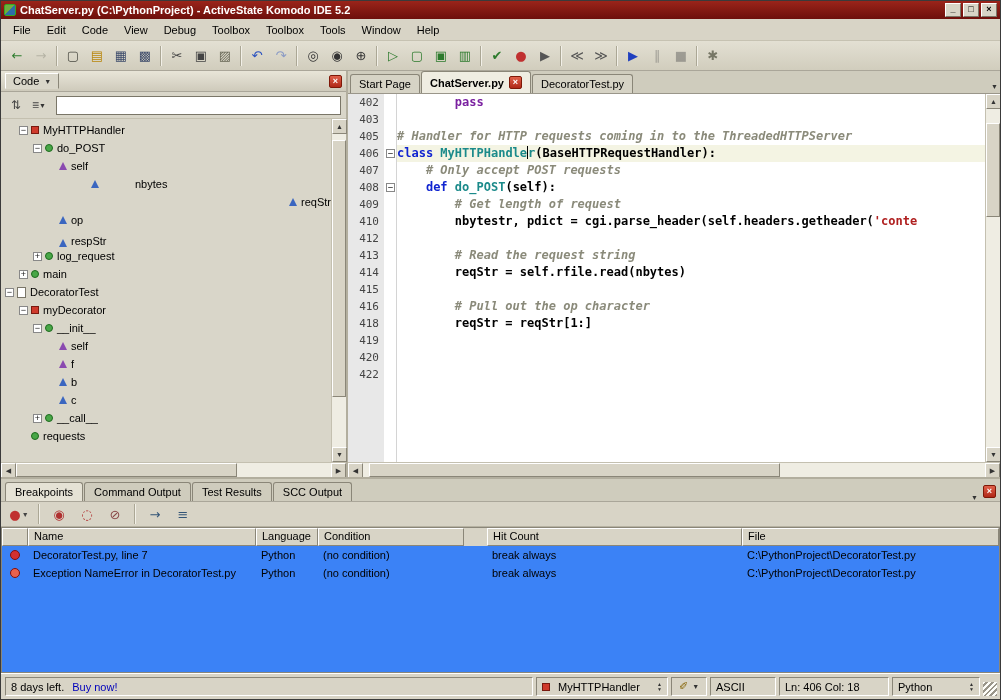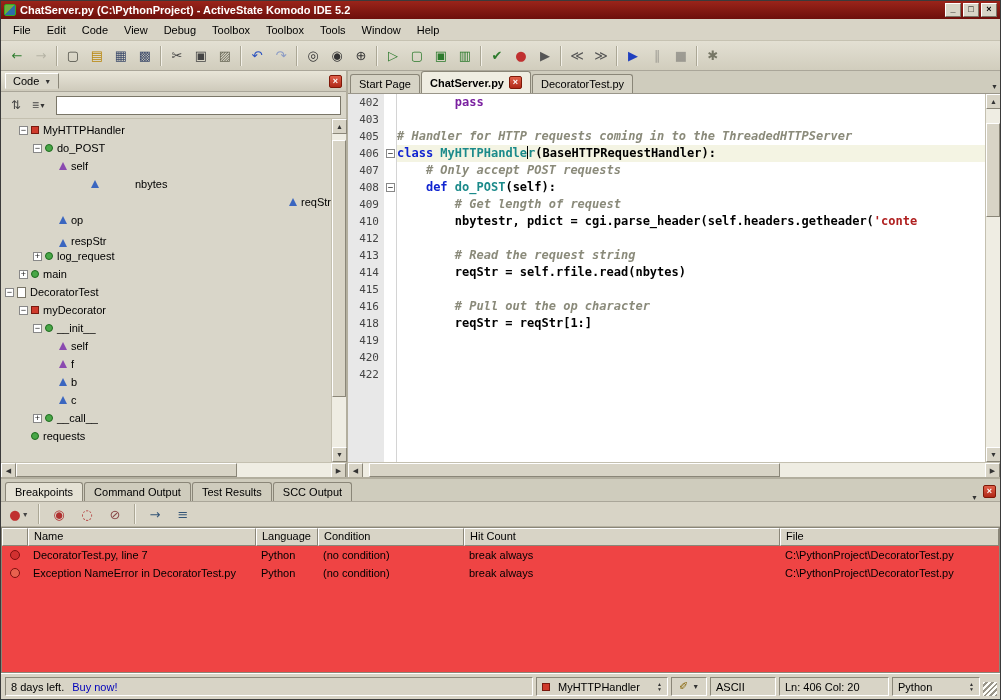--- a/index.html
+++ b/index.html
@@ -93,30 +93,30 @@
   .tok-t{color:#000;}
   .caret{display:inline-block;width:1px;height:13px;background:#000;vertical-align:-2px;}
 
   
   .bottom{height:196px;flex:none;display:flex;flex-direction:column;border-top:2px solid #b2ae9e;background:#d8d4c6;}
   .btabs{height:23px;flex:none;display:flex;align-items:flex-end;padding:0 4px;background:#cfccbd;border-bottom:1px solid #aaa699;}
   .btabs-host{display:flex;align-items:flex-end;flex:1;}
   .btab{padding:3px 9px;margin-right:1px;background:#cfccbd;border:1px solid #8a8678;border-bottom:none;border-radius:3px 3px 0 0;white-space:nowrap;text-align:right;}
   .btab.active{background:#e5e2d5;}
   .btoolbar{height:25px;flex:none;display:flex;align-items:center;gap:4px;padding:0 6px;border-bottom:1px solid #b6b2a2;}
-  .bp-table{flex:1;min-height:0;display:flex;flex-direction:column;background:#ef4444;border:1px solid #8a8678;}
+  .bp-table{flex:1;min-height:0;display:flex;flex-direction:column;background:#3b82f6;border:1px solid #8a8678;}
   .bp-head{height:18px;flex:none;display:flex;background:#d8d4c6;}
   .bp-hcell{flex:none;border:1px solid;border-color:#fff #8a8678 #8a8678 #fff;padding:1px 5px;white-space:nowrap;overflow:hidden;}
   .bp-row{height:18px;flex:none;display:flex;align-items:center;}
   .bp-cell{flex:none;padding:0 5px;white-space:nowrap;overflow:hidden;}
   .c0{width:26px;display:flex;align-items:center;justify-content:center;}
   .c1{width:228px;}
   .c2{width:62px;}
   .c3{width:146px;}
-  .c4{width:316px;}
+  .c4{width:255px;margin-left:23px;}
   .c5{flex:1 1 auto;min-width:0;}
   .bp-icon{width:10px;height:10px;border-radius:50%;background:#d23030;border:1px solid #7e1010;}
   .bp-icon.exc{background:#e8614e;}
 
   
   .statusbar{height:26px;flex:none;display:flex;align-items:center;gap:3px;padding:3px 3px 3px 4px;border-top:1px solid #fff;}
   .sb-box{height:19px;display:flex;align-items:center;gap:4px;padding:0 5px;
     border:1px solid;border-color:#8a8678 #fff #fff #8a8678;white-space:nowrap;overflow:hidden;}
   .sb-left{flex:1;min-width:0;}
   .buy-link{color:#0000bb;cursor:pointer;margin-left:4px;}
@@ -507,21 +507,21 @@
         </span>
     </div>
     <div class="sb-box" style="width:36px;justify-content:center;">
       <span style="color:#8a6a10;">✐</span>
       <span class="drop-glyph">▼</span>
     </div>
     <div class="sb-box" style="width:66px;">
       <span>ASCII</span>
     </div>
     <div class="sb-box" style="width:110px;">
-      <span>Ln: 406 Col: 20</span>
+      <span>Ln: 406 Col: 18</span>
     </div>
     <div class="sb-box" style="width:88px;">
       <span>Python</span>
       <span class="spin">
           <span>▲</span>
           <span>▼</span>
         </span>
     </div>
     <span class="grip"></span>
   </div>

